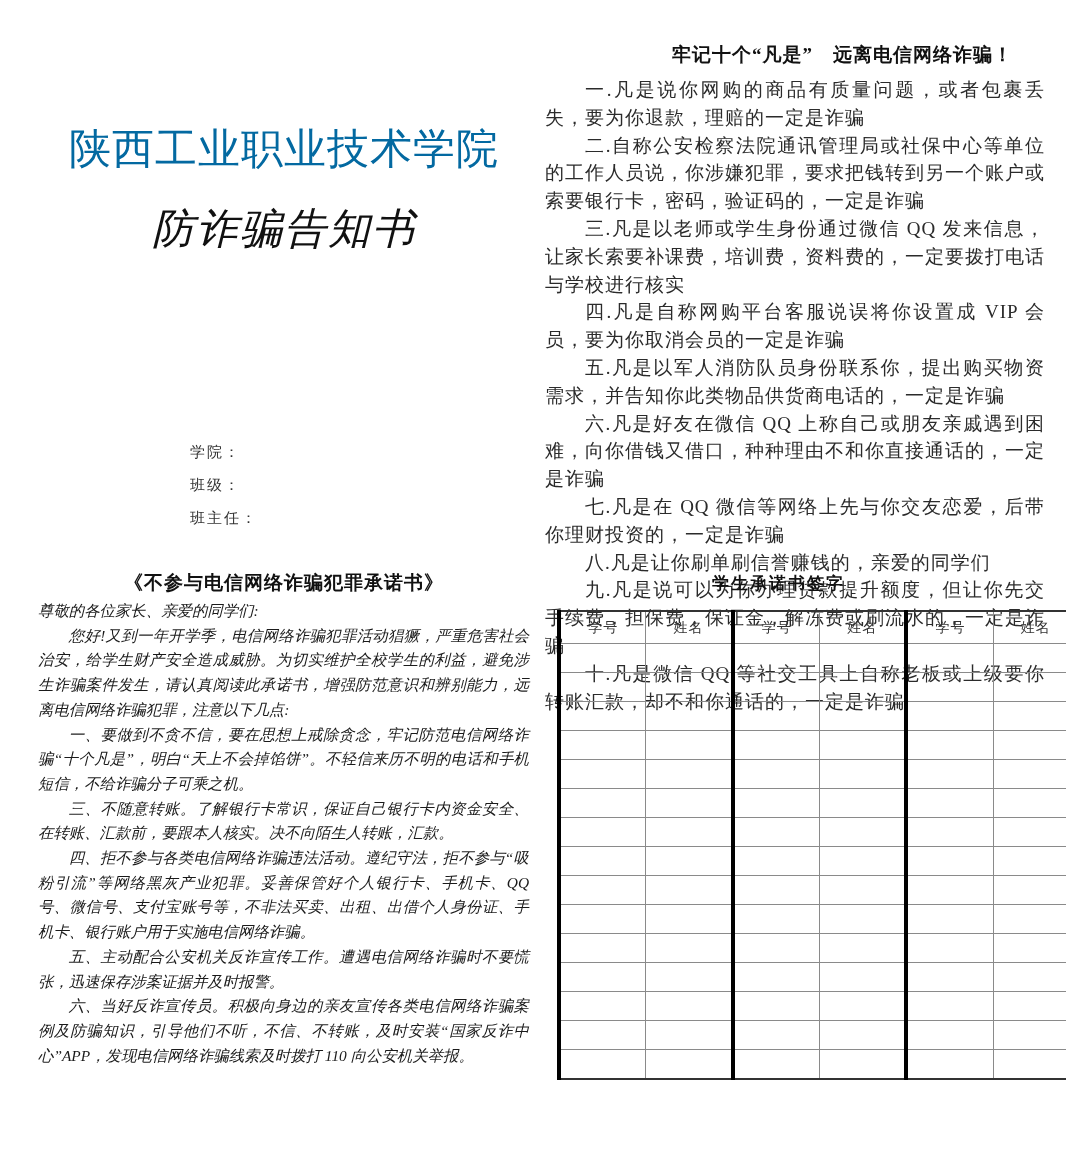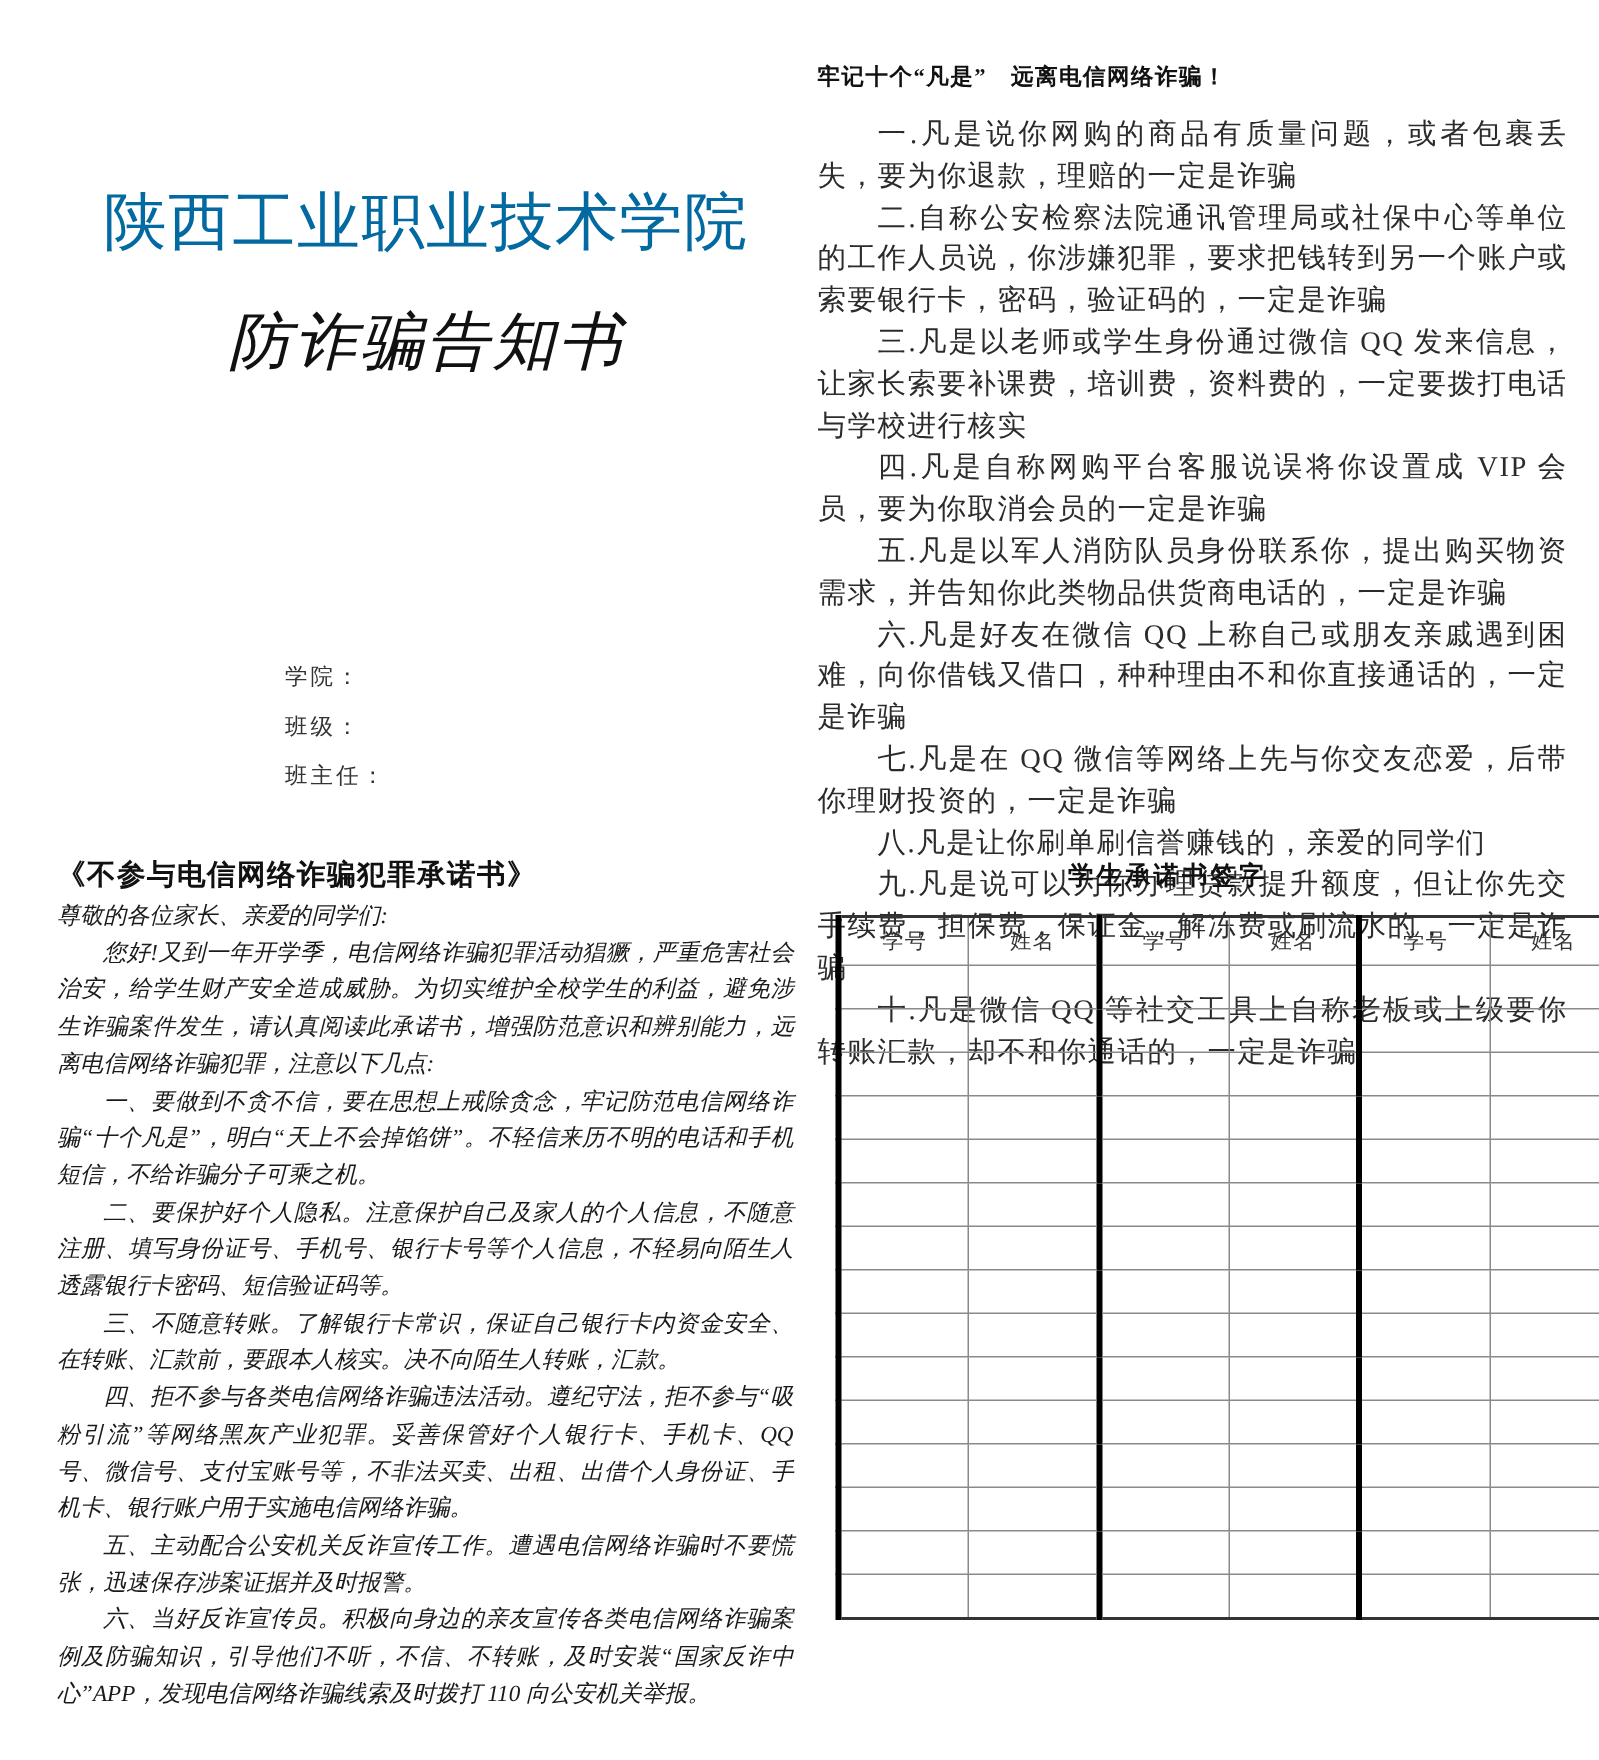--- a/index.html
+++ b/index.html
@@ -48,21 +48,21 @@
   }
   .field-line { line-height: 33px; height: 33px; }
 
   .commit-heading {
     position: absolute;
     left: 38px; top: 570px;
     width: 492px;
     margin: 0;
     font-size: 19px;
     font-weight: bold;
-    text-align: left;
+    text-align: center;
     letter-spacing: 1px;
     color: #111;
   }
   .commit-body {
     position: absolute;
     left: 38px; top: 599px;
     width: 491px;
     font-size: 15.4px;
     line-height: 24.7px;
     text-align: justify;
@@ -71,23 +71,23 @@
   }
   .commit-body p { margin: 0; text-indent: 2em; }
   .commit-body p.no-indent { text-indent: 0; }
 
   
   .rules-heading {
     position: absolute;
     left: 545px; top: 42px;
     width: 468px;
     margin: 0;
-    font-size: 15px;
+    font-size: 19px;
     font-weight: bold;
-    text-align: left;
+    text-align: right;
     letter-spacing: 1px;
     color: #111;
   }
   .rules-list {
     position: absolute;
     left: 545px; top: 76px;
     width: 500px;
     font-size: 19px;
     line-height: 27.8px;
     letter-spacing: 1px;
@@ -148,21 +148,20 @@
     <div class="field-line">班级：</div>
     <div class="field-line">班主任：</div>
   </div>
 
   <h2 class="commit-heading">《不参与电信网络诈骗犯罪承诺书》</h2>
 
   <div class="commit-body">
     <p class="no-indent">尊敬的各位家长、亲爱的同学们:</p>
     <p>您好!又到一年开学季，电信网络诈骗犯罪活动猖獗，严重危害社会治安，给学生财产安全造成威胁。为切实维护全校学生的利益，避免涉生诈骗案件发生，请认真阅读此承诺书，增强防范意识和辨别能力，远离电信网络诈骗犯罪，注意以下几点:</p>
     <p>一、要做到不贪不信，要在思想上戒除贪念，牢记防范电信网络诈骗“十个凡是”，明白“天上不会掉馅饼”。不轻信来历不明的电话和手机短信，不给诈骗分子可乘之机。</p>
-    <p>二、要保护好个人隐私。注意保护自己及家人的个人信息，不随意注册、填写身份证号、手机号、银行卡号等个人信息，不轻易向陌生人透露银行卡密码、短信验证码等。</p>
     <p>三、不随意转账。了解银行卡常识，保证自己银行卡内资金安全、在转账、汇款前，要跟本人核实。决不向陌生人转账，汇款。</p>
     <p>四、拒不参与各类电信网络诈骗违法活动。遵纪守法，拒不参与“吸粉引流”等网络黑灰产业犯罪。妥善保管好个人银行卡、手机卡、QQ 号、微信号、支付宝账号等，不非法买卖、出租、出借个人身份证、手机卡、银行账户用于实施电信网络诈骗。</p>
     <p>五、主动配合公安机关反诈宣传工作。遭遇电信网络诈骗时不要慌张，迅速保存涉案证据并及时报警。</p>
     <p>六、当好反诈宣传员。积极向身边的亲友宣传各类电信网络诈骗案例及防骗知识，引导他们不听，不信、不转账，及时安装“国家反诈中心”APP，发现电信网络诈骗线索及时拨打 110 向公安机关举报。</p>
   </div>
 
   <h2 class="rules-heading">牢记十个“凡是”　远离电信网络诈骗！</h2>
 
   <div class="rules-list">
     <p>一.凡是说你网购的商品有质量问题，或者包裹丢失，要为你退款，理赔的一定是诈骗</p>

